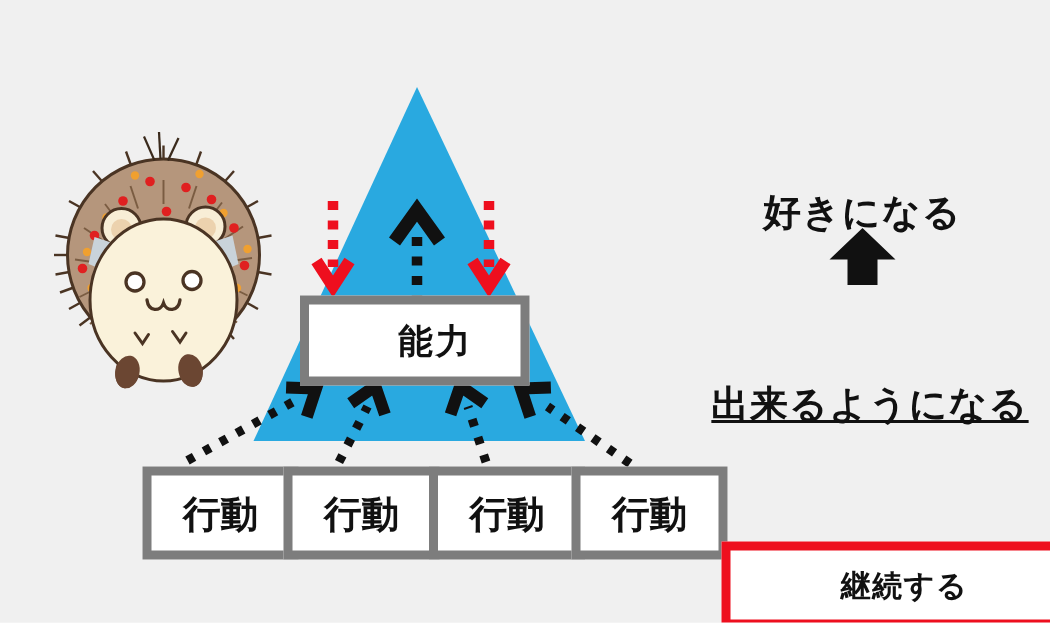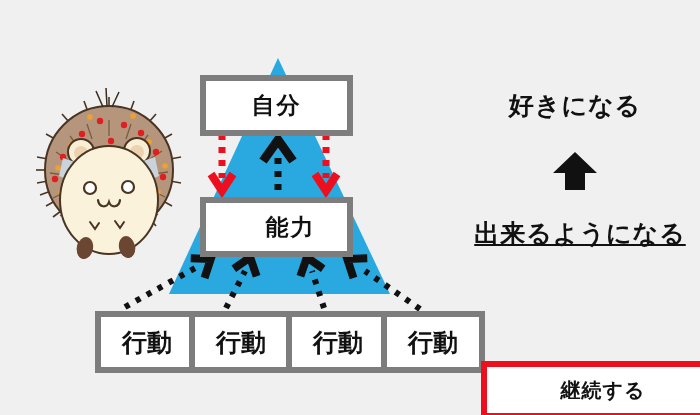--- a/index.html
+++ b/index.html
@@ -17,21 +17,21 @@
   .box-jibun   { left:200px; top:75px;  width:153px; height:61px; font-size:23px; }
   .box-nouryoku{ left:200px; top:197px; width:153px; height:60px; font-size:23px;padding-left:28px; }
   .box-koudou  { top:311px; width:104px; height:62px; font-size:25px; letter-spacing:0; }
   .bk1 { left:95px; } .bk2 { left:189px; } .bk3 { left:286px; } .bk4 { left:381px; }
   .box-keizoku {
     left:481px; top:313px; width:244px; height:58px;
     border:6px solid #ee0f1e; font-size:20px; letter-spacing:1px;margin-top:48px;
   }
   .side-label {
     position:absolute; font-weight:bold; color:#111;
-    font-size:25px; text-align:center; letter-spacing:1px; white-space:nowrap;
+    font-size:25px; text-align:center; letter-spacing:1px; white-space:nowrap;margin-top:36px;
   }
   .label-like { left:495px; top:89px;  width:160px; }
   .label-able { left:470px; top:217px; width:220px;text-decoration:underline; }
 </style>
 </head>
 <body>
 
 <div class="canvas">
 
   <svg class="layer" width="700" height="415" viewBox="0 0 700 415">
@@ -167,21 +167,20 @@
 
       <path d="M98,200 C99,208 107,208 109,202 C111,208 119,208 120,200" fill="none" stroke="#4a3423" stroke-width="2.2" stroke-linecap="round"></path>
 
       <path d="M90,222 L95,229 L99,223 M115,221 L120,228 L124,222" fill="none" stroke="#4a3423" stroke-width="2" stroke-linecap="round"></path>
 
       <ellipse cx="85" cy="248" rx="8" ry="11" transform="rotate(12 85 248)" fill="#6b4632"></ellipse>
       <ellipse cx="127" cy="247" rx="8" ry="11" transform="rotate(-12 127 247)" fill="#6b4632"></ellipse>
     </g>
   </svg>
 
-  <div class="box box-jibun">自分</div>
   <div class="box box-nouryoku">能力</div>
 
   <div class="box box-koudou bk1">行動</div>
   <div class="box box-koudou bk2">行動</div>
   <div class="box box-koudou bk3">行動</div>
   <div class="box box-koudou bk4">行動</div>
 
   <div class="side-label label-like">好きになる</div>
   <div class="side-label label-able">出来るようになる</div>
 

